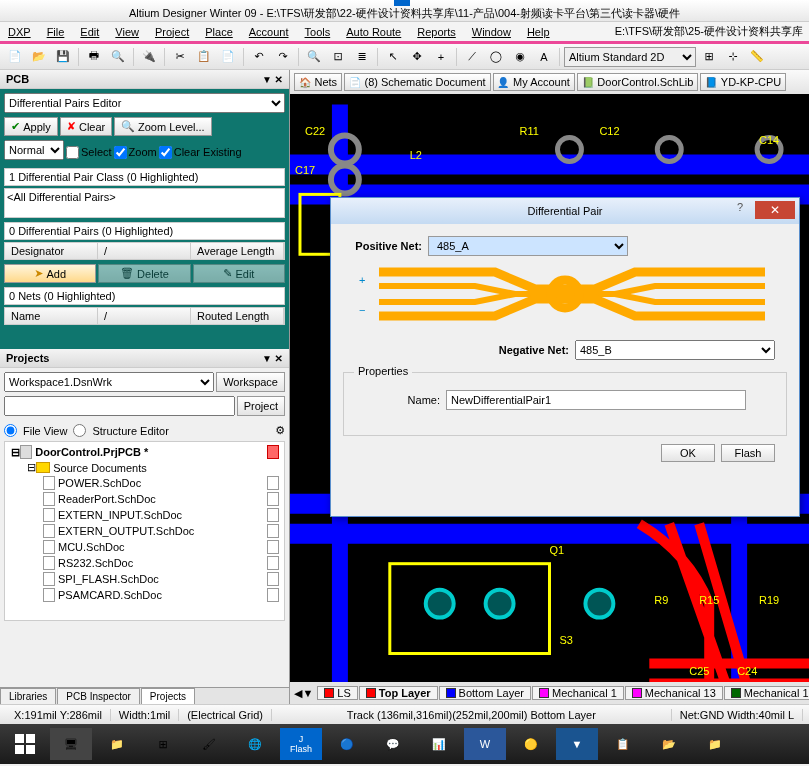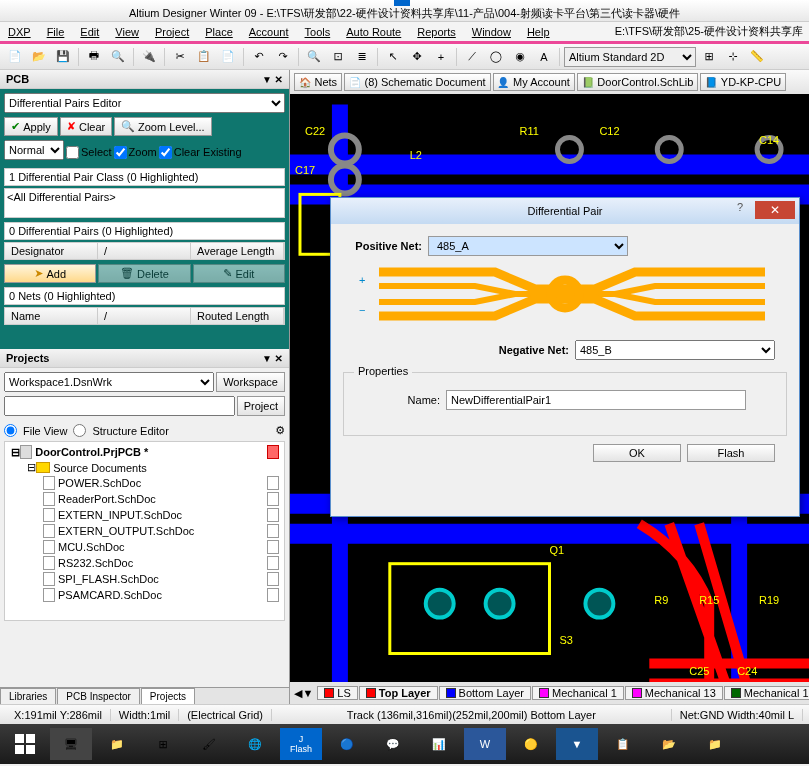--- a/index.html
+++ b/index.html
@@ -59,21 +59,21 @@
 .dlg-row label { width: 85px; text-align: right; padding-right: 6px; }
 .dlg-row label.bold { font-weight: bold; }
 .dlg-row select,.dlg-row input { flex: 1; height: 20px; border: 1px solid #999; padding: 0 4px; max-width: 200px; }
 .trace-diagram { height: 60px; margin: 8px 0 16px 12px; }
 .neg-row { display: flex; align-items: center; justify-content: flex-end; margin-bottom: 12px; padding-right: 12px; }
 .neg-row label { font-weight: bold; padding-right: 6px; }
 .neg-row select { width: 200px; height: 20px; }
 .props-group { border: 1px solid #ccc; padding: 17px; position: relative; }
 .props-group .legend { position: absolute; top: -8px; left: 10px; background: #f0f0f0; padding: 0 4px; }
 .dlg-btns { display: flex; justify-content: flex-end; gap: 6px; padding: 8px 12px; }
-.dlg-btns .btn { width: 88px; justify-content: center; }
+.dlg-btns .btn { width: 54px; justify-content: center; }
 .layer-tabs { position: absolute; bottom: 0; left: 0; right: 0; height: 22px; background: #e4e4e4; display: flex; align-items: center; font-size: 10px; overflow: hidden; white-space: nowrap; }
 .layer-tab { display: inline-flex; align-items: center; padding: 0 6px; border: 1px solid #999; margin-right: 1px; background: #f4f4f4; }
 .color-sq { width: 10px; height: 10px; margin-right: 3px; border: 1px solid #333; }
 .statusbar { height: 20px; background: linear-gradient(#fafafa,#e4e4e4); display: flex; align-items: center; padding: 0 6px; border-top: 1px solid #ccc; font-size: 11px; }
 .statusbar span { padding: 0 8px; border-right: 1px solid #ccc; }
 .taskbar { height: 40px; background: linear-gradient(#3a3a3a,#1a1a1a); display: flex; align-items: center; padding: 0 4px; gap: 4px; }
 .task-icon { width: 42px; height: 32px; display: flex; align-items: center; justify-content: center; }
 .arrow { font-size: 10px; }
 </style>
 </head>

